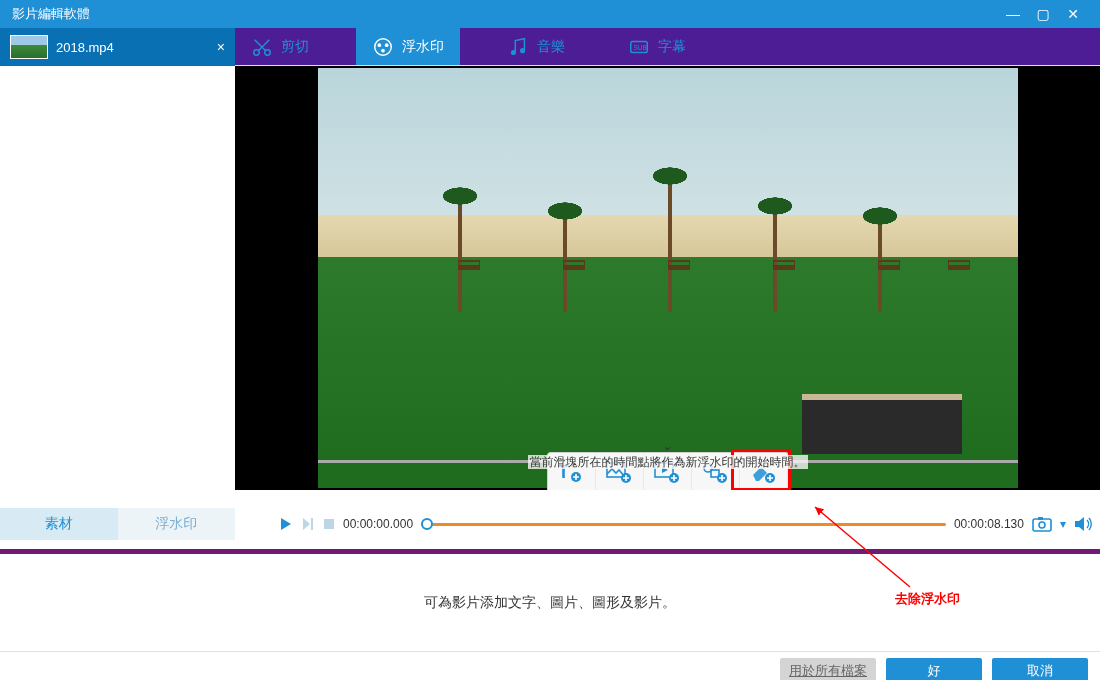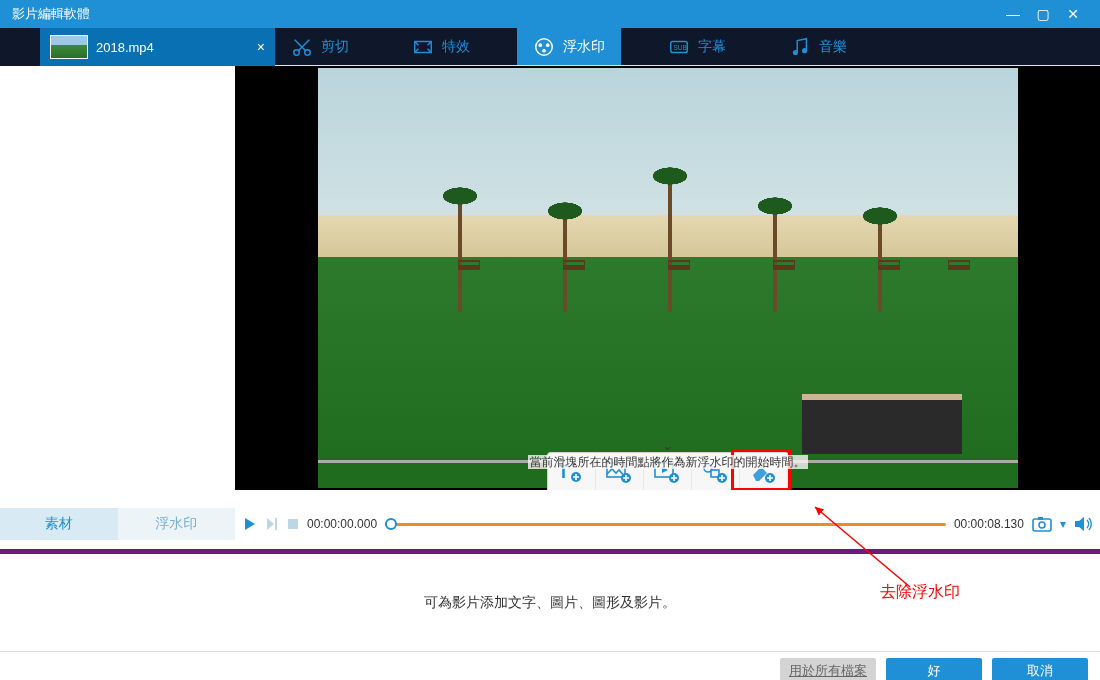--- a/index.html
+++ b/index.html
@@ -2,21 +2,21 @@
 <html><head>
 <meta charset="utf-8">
 <style>
   * { box-sizing: border-box; margin: 0; padding: 0; font-family: "Microsoft JhengHei", "Segoe UI", sans-serif; }
   body { background: #fff; width: 1100px; height: 680px; overflow: hidden; position: relative; }
 
   .titlebar { height: 28px; background: #1f8fd6; color: #fff; display: flex; align-items: center; padding: 0 12px; font-size: 13px; }
   .titlebar .title { flex: 1; }
   .titlebar .win-btn { width: 30px; text-align: center; font-size: 14px; cursor: pointer; }
 
-  .topzone { height: 38px; display: flex; background: #0f172a; padding-left: 40px; }
+  .topzone { height: 38px; display: flex; background: #4c1d95; }
   .file-tab { width: 235px; background: #0970b4; color: #fff; display: flex; align-items: center; padding: 0 10px; font-size: 13px; }
   .file-tab .thumb { width: 38px; height: 24px; margin-right: 8px; background: linear-gradient(180deg,#9fc8e6 0%,#9fc8e6 40%,#3d8b3d 40%,#2a6e2a 100%); border: 1px solid #fff; }
   .file-tab .fname { flex: 1; }
   .file-tab .close { font-size: 14px; cursor: pointer; }
 
   .maintabs { flex: 1; display: flex; border-bottom: 1px solid #d9e4ec; gap: 31px; }
   .mtab { display: flex; align-items: center; padding: 0 16px; color: #1f8fd6; font-size: 14px; cursor: pointer; gap: 8px; }
   .mtab.active { background: #1f8fd6; color: #fff; }
   .mtab .ico { width: 22px; height: 22px; display: flex; align-items: center; justify-content: center; }
 
@@ -42,34 +42,34 @@
   .table { position:absolute; right:8%; bottom:8%; width:160px; height:60px; background:#2a2a2a; border-top:6px solid #c9b896;}
   .balcony { position:absolute; left:0; right:0; bottom:6%; height:3px; background:#aaa;}
 
   
   .wm-toolbar { position: absolute; bottom: 0; left: 50%; transform: translateX(-50%); height: 38px; display: flex; align-items: center; background: #f7f7f7; border: 1px solid #d0d0d0; border-bottom: none; border-radius: 4px 4px 0 0; }
   .wm-toolbar .wmbtn { width: 48px; height: 36px; display: flex; align-items: center; justify-content: center; color: #1f8fd6; cursor: pointer; font-size: 20px; border-right: 1px solid #e8e8e8; }
   .wm-toolbar .wmbtn:last-child { border-right: none; }
   .wm-chevron { position:absolute; left:50%; top:-14px; transform:translateX(-50%); font-size:12px; color:#333;}
   .wm-highlight { position:absolute; border:3px solid #f00; width:60px; height:42px; bottom:-1px; right:-3px; pointer-events:none; }
 
-  .timeline-row { height: 32px; display: flex; align-items: center; padding: 0 8px; gap: 8px; font-size: 12px; color: #333; }
+  .timeline-row { height: 32px; display: flex; align-items: center; padding: 0 8px; gap: 8px; font-size: 12px; color: #333; margin-left: 36px; }
   .play-btn { color: #1f8fd6; cursor: pointer; display:flex; align-items:center; gap:4px;}
   .tl-track { flex: 1; position: relative; height: 8px; }
   .tl-line { position:absolute; left:0; right:0; top:3px; height:3px; background:#f08a24; border-radius:2px;}
   .tl-head { position:absolute; left:0; top:-2px; width:12px; height:12px; border-radius:50%; background:#fff; border:2px solid #1f8fd6;}
   .cam-btn { color:#1f8fd6; cursor:pointer;}
   .vol-btn { color:#1f8fd6; cursor:pointer;}
 
   .hint-row { height: 18px; font-size: 12px; color:#333; text-align:center; position:relative; top:-36px; pointer-events:none;}
   .hint-row span{background:#f7f7f7cc; padding:0 2px;}
 
   .bottom-panel { height: 102px; border-top: 5px solid #701a75; position: relative; display:flex; align-items:center; justify-content:center;margin-top:9px;}
   .bottom-text { font-size: 14px; color: #333; }
-  .annotation { position:absolute; right:140px; top:28px; color:#f00; font-size:16px;}
+  .annotation { position:absolute; right:140px; top:36px; color:#f00; font-size:13px;font-weight:bold;}
   .arrow-svg { position:absolute; right:180px; top:-52px; width:120px; height:90px; pointer-events:none;}
 
   .button-row { height: 38px; display: flex; align-items: center; justify-content: flex-end; gap: 10px; padding: 0 12px; border-top: 1px solid #e0e0e0;}
   .btn { min-width: 96px; height: 26px; display: flex; align-items: center; justify-content: center; font-size: 13px; border-radius: 2px; cursor: pointer;}
   .btn-grey { background: #d4d4d4; color: #666; text-decoration: underline; }
   .btn-blue { background: #1f8fd6; color: #fff; }
 
   svg { display: block; }
 </style>
 </head>
@@ -92,58 +92,49 @@
     <div class="mtab">
       <span class="ico">
         <svg width="22" height="22" viewBox="0 0 24 24" fill="none" stroke="#1f8fd6" stroke-width="1.6">
             <circle cx="6" cy="18" r="3"></circle>
             <circle cx="18" cy="18" r="3"></circle>
             <path d="M8 16 L20 4 M16 16 L4 4"></path>
           </svg>
       </span>
       <span>剪切</span>
     </div>
-    <div class="mtab">
-      <span class="ico">
-        <svg width="22" height="22" viewBox="0 0 24 24" fill="none" stroke="#1f8fd6" stroke-width="1.6">
-            <rect x="3" y="6" width="18" height="12"></rect>
-            <path d="M3 6l4 4M21 6l-4 4M3 18l4-4M21 18l-4-4"></path>
-          </svg>
-      </span>
-      <span>特效</span>
-    </div>
     <div class="mtab active">
       <span class="ico">
         <svg width="22" height="22" viewBox="0 0 24 24" fill="none" stroke="#fff" stroke-width="1.6">
             <circle cx="12" cy="12" r="9"></circle>
             <circle cx="8" cy="10" r="2" fill="#fff" stroke="none"></circle>
             <circle cx="16" cy="10" r="2" fill="#fff" stroke="none"></circle>
             <circle cx="12" cy="16" r="2" fill="#fff" stroke="none"></circle>
           </svg>
       </span>
       <span>浮水印</span>
     </div>
     <div class="mtab">
       <span class="ico">
         <svg width="22" height="22" viewBox="0 0 24 24" fill="none" stroke="#1f8fd6" stroke-width="1.6">
-            <rect x="3" y="6" width="18" height="12" rx="2"></rect>
-            <text x="6" y="15" font-size="7" fill="#1f8fd6" stroke="none">SUB</text>
-          </svg>
-      </span>
-      <span>字幕</span>
-    </div>
-    <div class="mtab">
-      <span class="ico">
-        <svg width="22" height="22" viewBox="0 0 24 24" fill="none" stroke="#1f8fd6" stroke-width="1.6">
             <path d="M9 18V5l10-2v13"></path>
             <circle cx="7" cy="18" r="2" fill="#1f8fd6"></circle>
             <circle cx="17" cy="16" r="2" fill="#1f8fd6"></circle>
           </svg>
       </span>
       <span>音樂</span>
+    </div>
+    <div class="mtab">
+      <span class="ico">
+        <svg width="22" height="22" viewBox="0 0 24 24" fill="none" stroke="#1f8fd6" stroke-width="1.6">
+            <rect x="3" y="6" width="18" height="12" rx="2"></rect>
+            <text x="6" y="15" font-size="7" fill="#1f8fd6" stroke="none">SUB</text>
+          </svg>
+      </span>
+      <span>字幕</span>
     </div>
   </div>
 </div>
 
 <div class="workspace">
   <div class="sidebar">
     <div class="list"></div>
     <div class="sidebar-tabs">
       <div class="stab active">素材</div>
       <div class="stab">浮水印</div>

